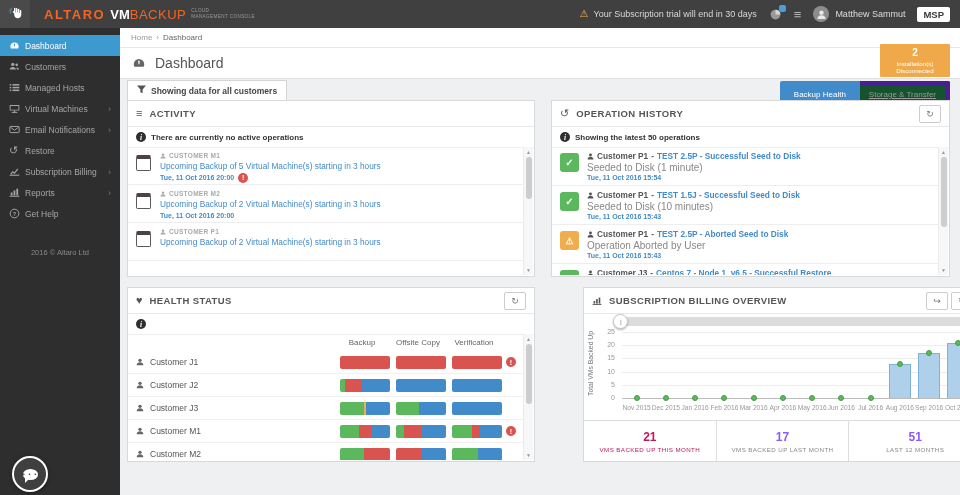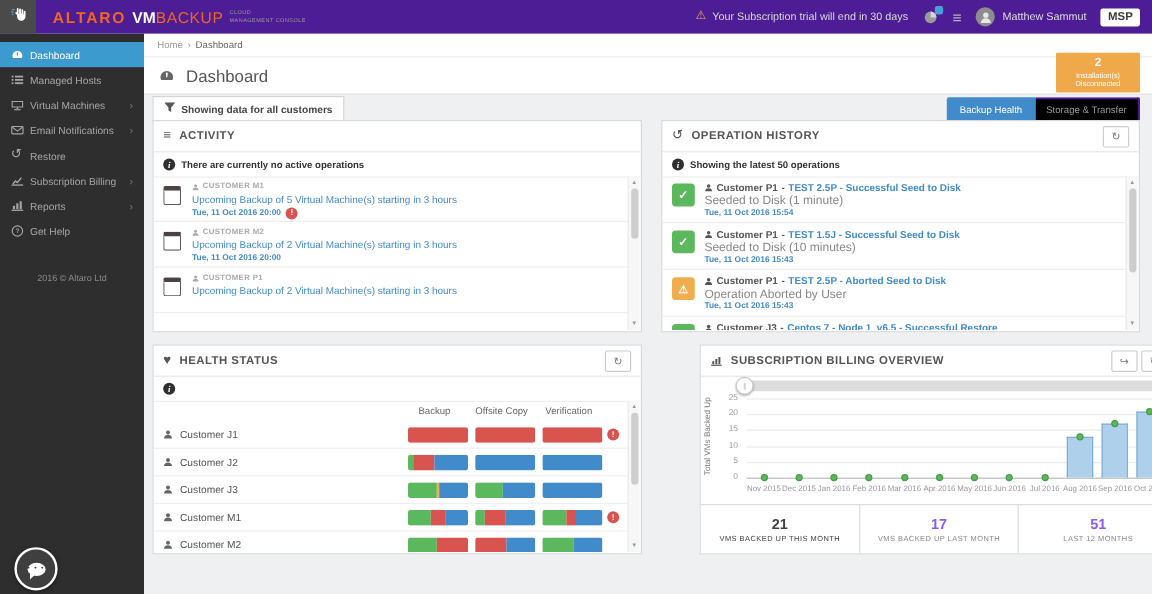--- a/index.html
+++ b/index.html
@@ -1,19 +1,19 @@
 <!DOCTYPE html>
 <html><head>
 <meta charset="utf-8">
 <style>
   html,body{margin:0;padding:0;background:#eef0f1;}
   .app{position:relative;width:960px;height:495px;background:#eef0f1;overflow:hidden;
        font-family:"Liberation Sans",sans-serif;-webkit-font-smoothing:antialiased;}
   
-  .topbar{position:absolute;top:0;left:0;right:0;height:28px;background:#4c1d95;display:flex;align-items:center;z-index:30;}
+  .topbar{position:absolute;top:0;left:0;right:0;height:28px;background:#404040;display:flex;align-items:center;z-index:30;}
   .menu-toggle{width:30px;height:28px;background:#4a4a4a;display:flex;align-items:center;justify-content:center;cursor:pointer;}
   .logo{display:flex;align-items:center;margin-left:14px;}
   .logo-altaro{font-size:13px;font-weight:bold;color:#f26522;letter-spacing:1.5px;}
   .logo-vm{font-size:13px;font-weight:bold;color:#fff;margin-left:5px;}
   .logo-backup{font-size:13px;color:#f26522;letter-spacing:.5px;}
   .logo-sub{margin-left:5px;font-size:4.6px;color:#9a9a9a;line-height:1.25;letter-spacing:.4px;}
   .top-right{margin-left:auto;display:flex;align-items:center;gap:12px;margin-right:10px;}
   .trial{display:flex;align-items:center;gap:5px;font-size:9px;color:#d8d8d8;}
   .tri{color:#f0ad4e;font-size:10px;line-height:1;}
   .tb-ico{position:relative;color:#b5b5b5;cursor:pointer;display:flex;align-items:center;}
@@ -40,23 +40,23 @@
             display:flex;align-items:center;padding-left:12px;}
   .title-ico{color:#666;display:flex;}
   .page-title{font-size:14px;color:#555;margin-left:9px;}
   .disc-badge{position:absolute;right:10px;top:-4px;width:70px;height:33px;background:#efa94a;color:#fff;text-align:center;
               border-radius:1px;padding-top:2px;box-sizing:border-box;cursor:pointer;}
   .disc-count{font-size:10px;font-weight:bold;line-height:1.4;}
   .disc-label{font-size:6.2px;line-height:1.2;}
   .filter-btn{position:absolute;left:127px;top:80px;display:inline-flex;align-items:center;gap:5px;background:#fff;
               border:1px solid #d5d5d5;border-bottom:2px solid #428bca;padding:4px 9px;font-size:8.5px;font-weight:bold;color:#444;cursor:pointer;}
   .tabs{position:absolute;right:10px;top:81px;display:flex;}
-  .tab{padding:4px 9px;font-size:8px;border:2px solid #4c1d95;cursor:pointer;}
+  .tab{padding:4px 9px;font-size:8px;border:5px solid #4c1d95;cursor:pointer;}
   .tab.active{background:#428bca;border-color:#428bca;color:#fff;border-radius:2px 0 0 2px;}
-  .tab.inactive{background:#000000;color:#999;border-left:none;border-radius:0 2px 2px 0;}
+  .tab.inactive{background:#14532d;color:#999;border-left:none;border-radius:0 2px 2px 0;text-decoration:underline;}
   
   .panel{position:absolute;background:#fff;border:1px solid #d9d9d9;box-sizing:border-box;}
   #p-activity{left:127px;top:100px;width:408px;height:177px;}
   #p-history{left:551px;top:100px;width:399px;height:177px;}
   #p-health{left:127px;top:287px;width:408px;height:175px;}
   #p-billing{left:551px;top:287px;width:399px;height:175px;margin-left:32px;}
   .p-head{height:25px;border-bottom:1px solid #e8e8e8;display:flex;align-items:center;padding:0 8px;}
   .p-ico{color:#555;font-size:11px;line-height:1;display:flex;}
   .p-title{font-size:9.5px;font-weight:bold;color:#555;letter-spacing:.4px;margin-left:7px;}
   .p-btns{margin-left:auto;display:flex;gap:3px;}
@@ -120,21 +120,21 @@
   .bar{position:absolute;bottom:0;width:22px;background:#afd0ea;border:1px solid #7fb0d8;border-bottom:none;box-sizing:border-box;}
   .dot{position:absolute;width:6px;height:6px;border-radius:50%;background:#5cb85c;border:1px solid #449d44;box-sizing:border-box;}
   .xlabels{position:absolute;left:38px;right:8px;bottom:7px;height:10px;font-size:6.6px;color:#999;}
   .xlab{position:absolute;top:0;text-align:center;white-space:nowrap;}
   
   .stats{position:absolute;left:0;right:0;bottom:0;height:40px;border-top:1px solid #ddd;display:flex;background:#fff;}
   .stat{flex:1;display:flex;flex-direction:column;align-items:center;justify-content:center;gap:2px;cursor:pointer;}
   .stat + .stat{border-left:1px solid #ddd;}
   .stat-val{font-size:12px;font-weight:bold;color:#8b5cf6;}
   .stat-lab{font-size:6.2px;color:#888;letter-spacing:.4px;}
-  .stat.hl .stat-val,.stat.hl .stat-lab{color:#404040;}
+  .stat.hl .stat-val,.stat.hl .stat-lab{color:#be185d;}
   
   .chat-fab{position:absolute;left:12px;top:456px;width:32px;height:32px;border-radius:50%;background:#3f3f3f;
             border:2px solid #fff;box-shadow:0 1px 4px rgba(0,0,0,.4);display:flex;align-items:center;justify-content:center;cursor:pointer;z-index:40;}
   .bubble{width:15px;height:11px;border-radius:50%;background:#fff;position:relative;display:flex;align-items:center;justify-content:center;}
   .bubble::after{content:"";position:absolute;left:2px;bottom:-3px;border:3px solid transparent;border-top-color:#fff;border-left-color:#fff;}
   .bubble-dots{font-size:6px;color:#3f3f3f;letter-spacing:1px;line-height:1;margin-top:-1px;}
 </style>
 </head>
 <body>
 
@@ -187,20 +187,31 @@
   </div>
 
   <div class="sidebar">
     <div class="side-item active">
       <span class="si-icon">
           <svg width="11" height="11" viewBox="0 0 16 16">
             <path d="M8 3.5A6 6 0 0 0 2 9.5c0 1 .25 1.9.7 2.7h10.6c.45-.8.7-1.7.7-2.7a6 6 0 0 0-6-6zm0 1.6c.5 0 .9.4.9.9l-.35 3.2a.55.55 0 0 1-1.1 0L7.1 6c0-.5.4-.9.9-.9z"></path>
           </svg>
         </span>
       <span class="si-label">Dashboard</span>
+    </div>
+    <div class="side-item">
+      <span class="si-icon">
+          <svg width="11" height="11" viewBox="0 0 16 16">
+            <circle cx="5.5" cy="5" r="2.4"></circle>
+            <path d="M1 12.5c0-2.4 2-3.9 4.5-3.9S10 10.1 10 12.5z"></path>
+            <circle cx="11.2" cy="5.6" r="1.9"></circle>
+            <path d="M10.8 9.3c2.2.2 4.2 1.5 4.2 3.2h-3.6z"></path>
+          </svg>
+        </span>
+      <span class="si-label">Customers</span>
     </div>
     <div class="side-item">
       <span class="si-icon">
           <svg width="11" height="11" viewBox="0 0 16 16">
             <rect x="1" y="3" width="2.2" height="2.2"></rect>
             <rect x="5" y="3" width="10" height="2.2"></rect>
             <rect x="1" y="7" width="2.2" height="2.2"></rect>
             <rect x="5" y="7" width="10" height="2.2"></rect>
             <rect x="1" y="11" width="2.2" height="2.2"></rect>
             <rect x="5" y="11" width="10" height="2.2"></rect>

